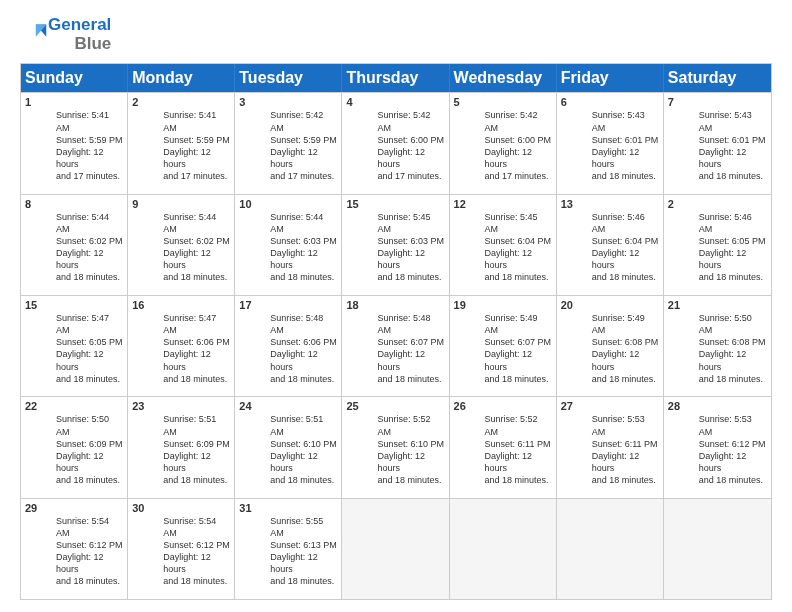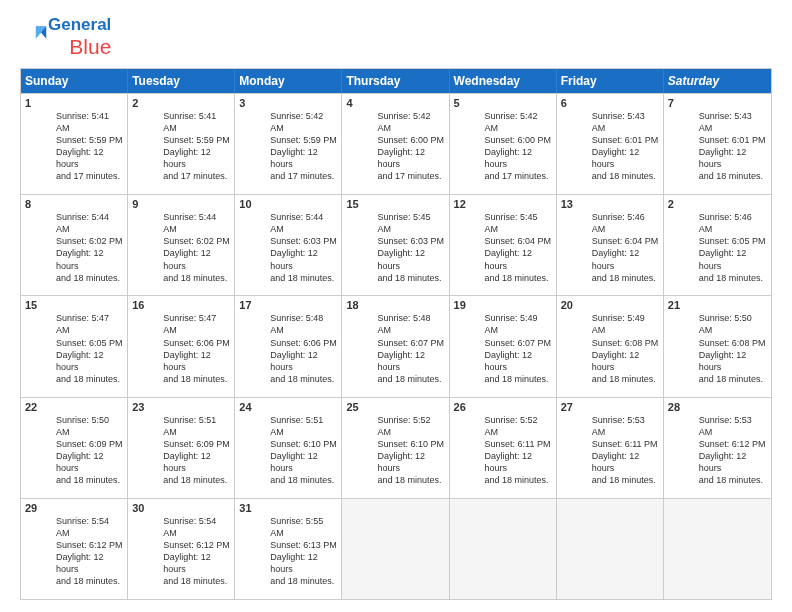--- a/index.html
+++ b/index.html
@@ -52,27 +52,27 @@
       flex-direction: column;
       border: 1px solid #ccc;
     }
     .cal-header-row {
       display: grid;
       grid-template-columns: repeat(7, 1fr);
       background: #1a6fc4;
     }
     .cal-header-cell {
       color: #fff;
-      font-size: 12px;
+      font-size: 16px;
       font-weight: bold;
       padding: 5px 4px;
       text-align: left;
       border-right: 1px solid #2a7fd4;
     }
-    .cal-header-cell:last-child { border-right: none; font-style: italic; }
+    .cal-header-cell:last-child { border-right: none; }
     .cal-body {
       flex: 1;
       display: flex;
       flex-direction: column;
     }
     .cal-week {
       display: grid;
       grid-template-columns: repeat(7, 1fr);
       flex: 1;
       border-top: 1px solid #ccc;
@@ -106,34 +106,34 @@
 
 <div class="page">
   <div class="header">
     <div class="logo">
       <svg class="logo-icon" viewBox="0 0 32 32">
         <polygon points="18,4 30,4 30,18" fill="#1a6fc4"></polygon>
         <polygon points="18,4 30,4 18,18" fill="#5aabee"></polygon>
       </svg>
       <div>
         <div style="font-size:17px;font-weight:bold;color:#1a6fc4;line-height:1.1;">General</div>
-        <div style="font-size:21px;font-weight:normal;color:#ef4444;line-height:1.1;">Blue</div>
+        <div style="font-size:17px;font-weight:bold;color:#737373;line-height:1.1;">Blue</div>
       </div>
     </div>
     <div class="title-block">
       <div class="main-title"></div>
       <div class="subtitle"></div>
     </div>
   </div>
 
   <div class="calendar">
     <div class="cal-header-row">
     <div class="cal-header-cell">Sunday</div>
+        <div class="cal-header-cell">Monday</div>
         <div class="cal-header-cell">Tuesday</div>
-        <div class="cal-header-cell">Monday</div>
         <div class="cal-header-cell">Thursday</div>
         <div class="cal-header-cell">Wednesday</div>
         <div class="cal-header-cell">Friday</div>
         <div class="cal-header-cell">Saturday</div>
       </div>
     <div class="cal-body">
     <div class="cal-week">
           <div class="cal-cell">
             <span class="day-num">1</span>
             <div class="info" style="white-space: pre-line;">Sunrise: 5:41 AM

